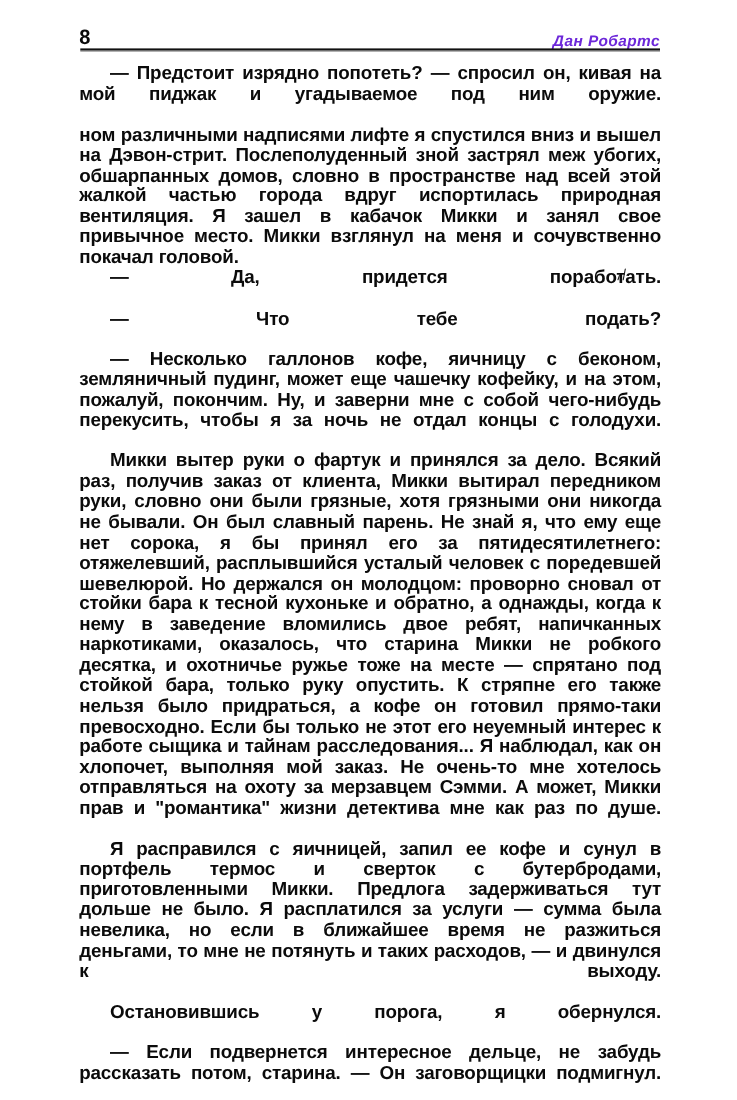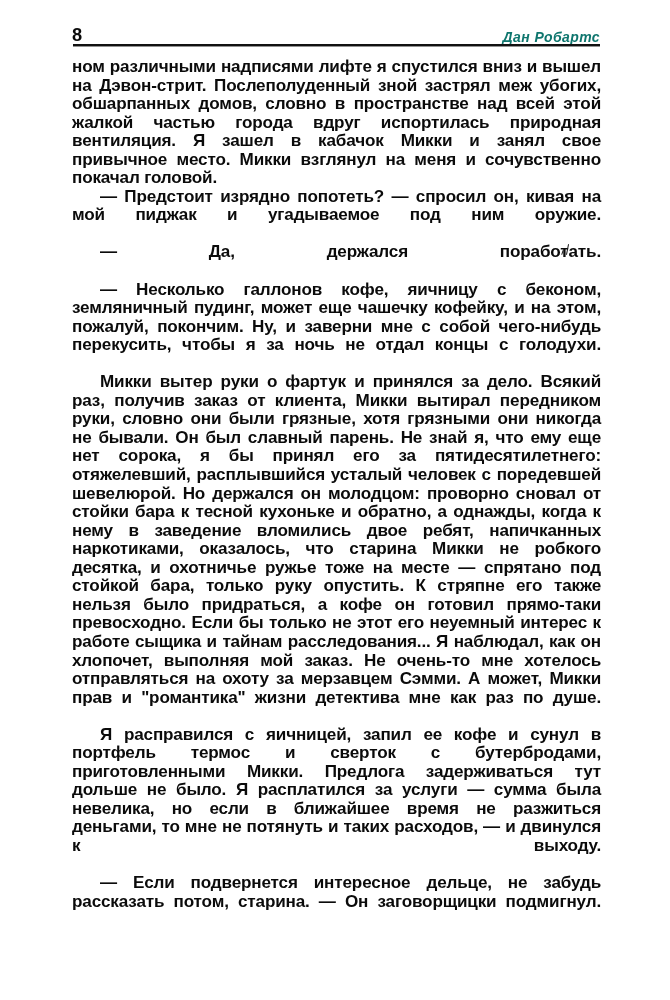--- a/index.html
+++ b/index.html
@@ -35,21 +35,21 @@
     color: #0a0a0a;
     letter-spacing: 0px;
     transform: scaleX(0.96);
     transform-origin: left bottom;
   }
   .author-name {
     font-size: 14px;
     font-weight: bold;
     font-style: italic;
     line-height: 1;
-    color: #0f766e;
+    color: #6d28d9;
     letter-spacing: 0.4px;
   }
   .head-rule {
     position: absolute;
     left: 73px;
     top: 44px;
     width: 527px;
     height: 2px;
     background: #111111;
   }
@@ -134,26 +134,28 @@
 
 <div class="page">
 
   <div class="running-head">
     <span class="folio">8</span>
     <span class="author-name">Дан Робартс</span>
   </div>
   <div class="head-rule"></div>
 
   <div class="textblock">
+    <p class="para indent">— Предстоит изрядно попотеть? — спросил он, кивая на мой пиджак и угадываемое под ним оружие.</p>
     <p class="para cont full-justify">ном различными надписями лифте я спустился вниз и вышел на Дэвон-стрит. Послеполуденный зной застрял меж убогих, обшарпанных домов, словно в пространстве над всей этой жалкой частью города вдруг испортилась природная вентиляция. Я зашел в кабачок Микки и занял свое привычное место. Микки взглянул на меня и сочувственно покачал головой.</p>
-    <p class="para indent">— Предстоит изрядно попотеть? — спросил он, кивая на мой пиджак и угадываемое под ним оружие.</p>
-    <p class="para indent">— Да, держался поработать.</p>
+    <p class="para indent">— Да, придется поработать.</p>
+    <p class="para indent">— Что тебе подать?</p>
     <p class="para indent">— Несколько галлонов кофе, яичницу с беконом, земляничный пудинг, может еще чашечку кофейку, и на этом, пожалуй, покончим. Ну, и заверни мне с собой чего-нибудь перекусить, чтобы я за ночь не отдал концы с голодухи.</p>
     <p class="para indent">Микки вытер руки о фартук и принялся за дело. Всякий раз, получив заказ от клиента, Микки вытирал передником руки, словно они были грязные, хотя грязными они никогда не бывали. Он был славный парень. Не знай я, что ему еще нет сорока, я бы принял его за пятидесятилетнего: отяжелевший, расплывшийся усталый человек с поредевшей шевелюрой. Но держался он молодцом: проворно сновал от стойки бара к тесной кухоньке и обратно, а однажды, когда к нему в заведение вломились двое ребят, напичканных наркотиками, оказалось, что старина Микки не робкого десятка, и охотничье ружье тоже на месте — спрятано под стойкой бара, только руку опустить. К стряпне его также нельзя было придраться, а кофе он готовил прямо-таки превосходно. Если бы только не этот его неуемный интерес к работе сыщика и тайнам расследования... Я наблюдал, как он хлопочет, выполняя мой заказ. Не очень-то мне хотелось отправляться на охоту за мерзавцем Сэмми. А может, Микки прав и "романтика" жизни детектива мне как раз по душе.</p>
     <p class="para indent">Я расправился с яичницей, запил ее кофе и сунул в портфель термос и сверток с бутербродами, приготовленными Микки. Предлога задерживаться тут дольше не было. Я расплатился за услуги — сумма была невелика, но если в ближайшее время не разжиться деньгами, то мне не потянуть и таких расходов, — и двинулся к выходу.</p>
+    <p class="para indent">Остановившись у порога, я обернулся.</p>
     <p class="para indent">— Если подвернется интересное дельце, не забудь рассказать потом, старина. — Он заговорщицки подмигнул.</p>
 
   </div>
 
   <div class="pen-mark">
     <div class="stroke-a"></div>
     <div class="stroke-b"></div>
   </div>
 
 </div>

